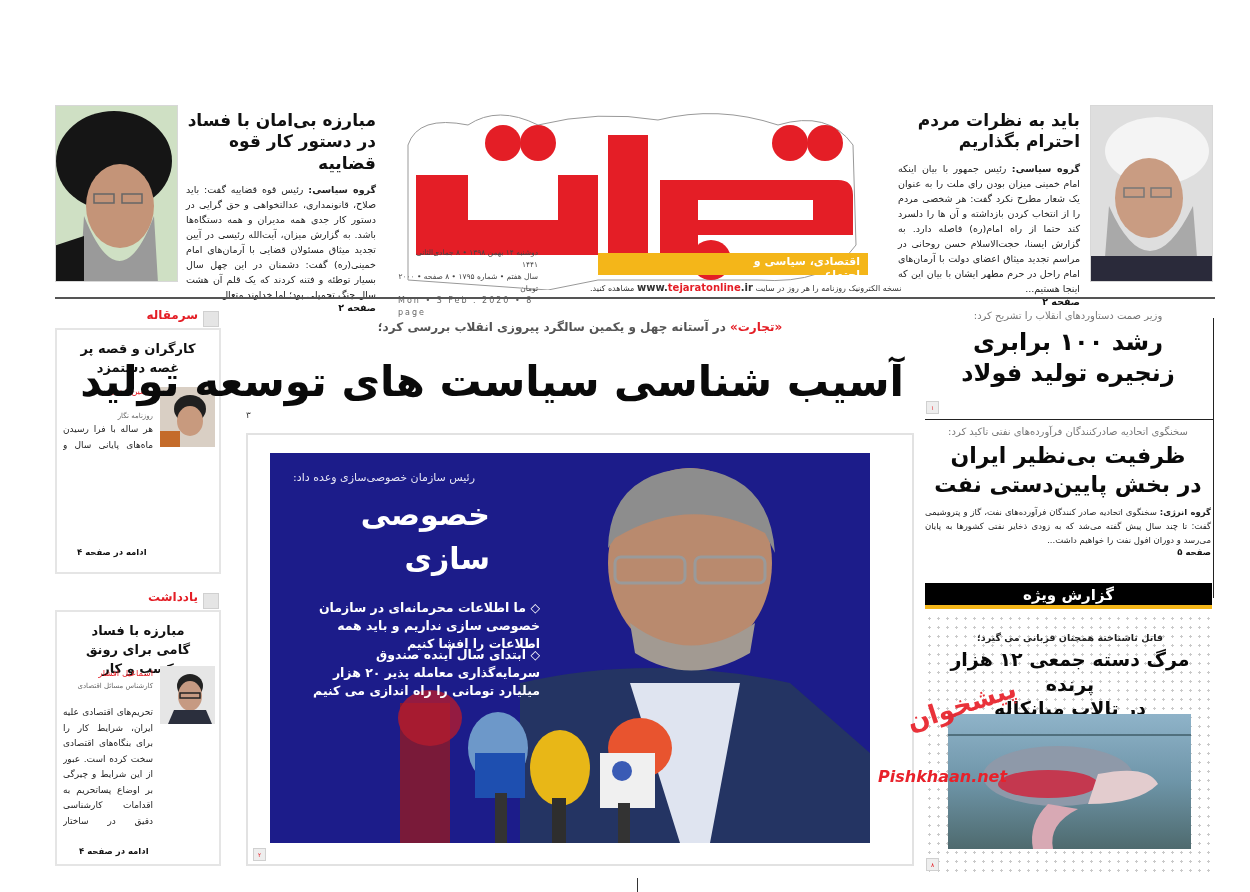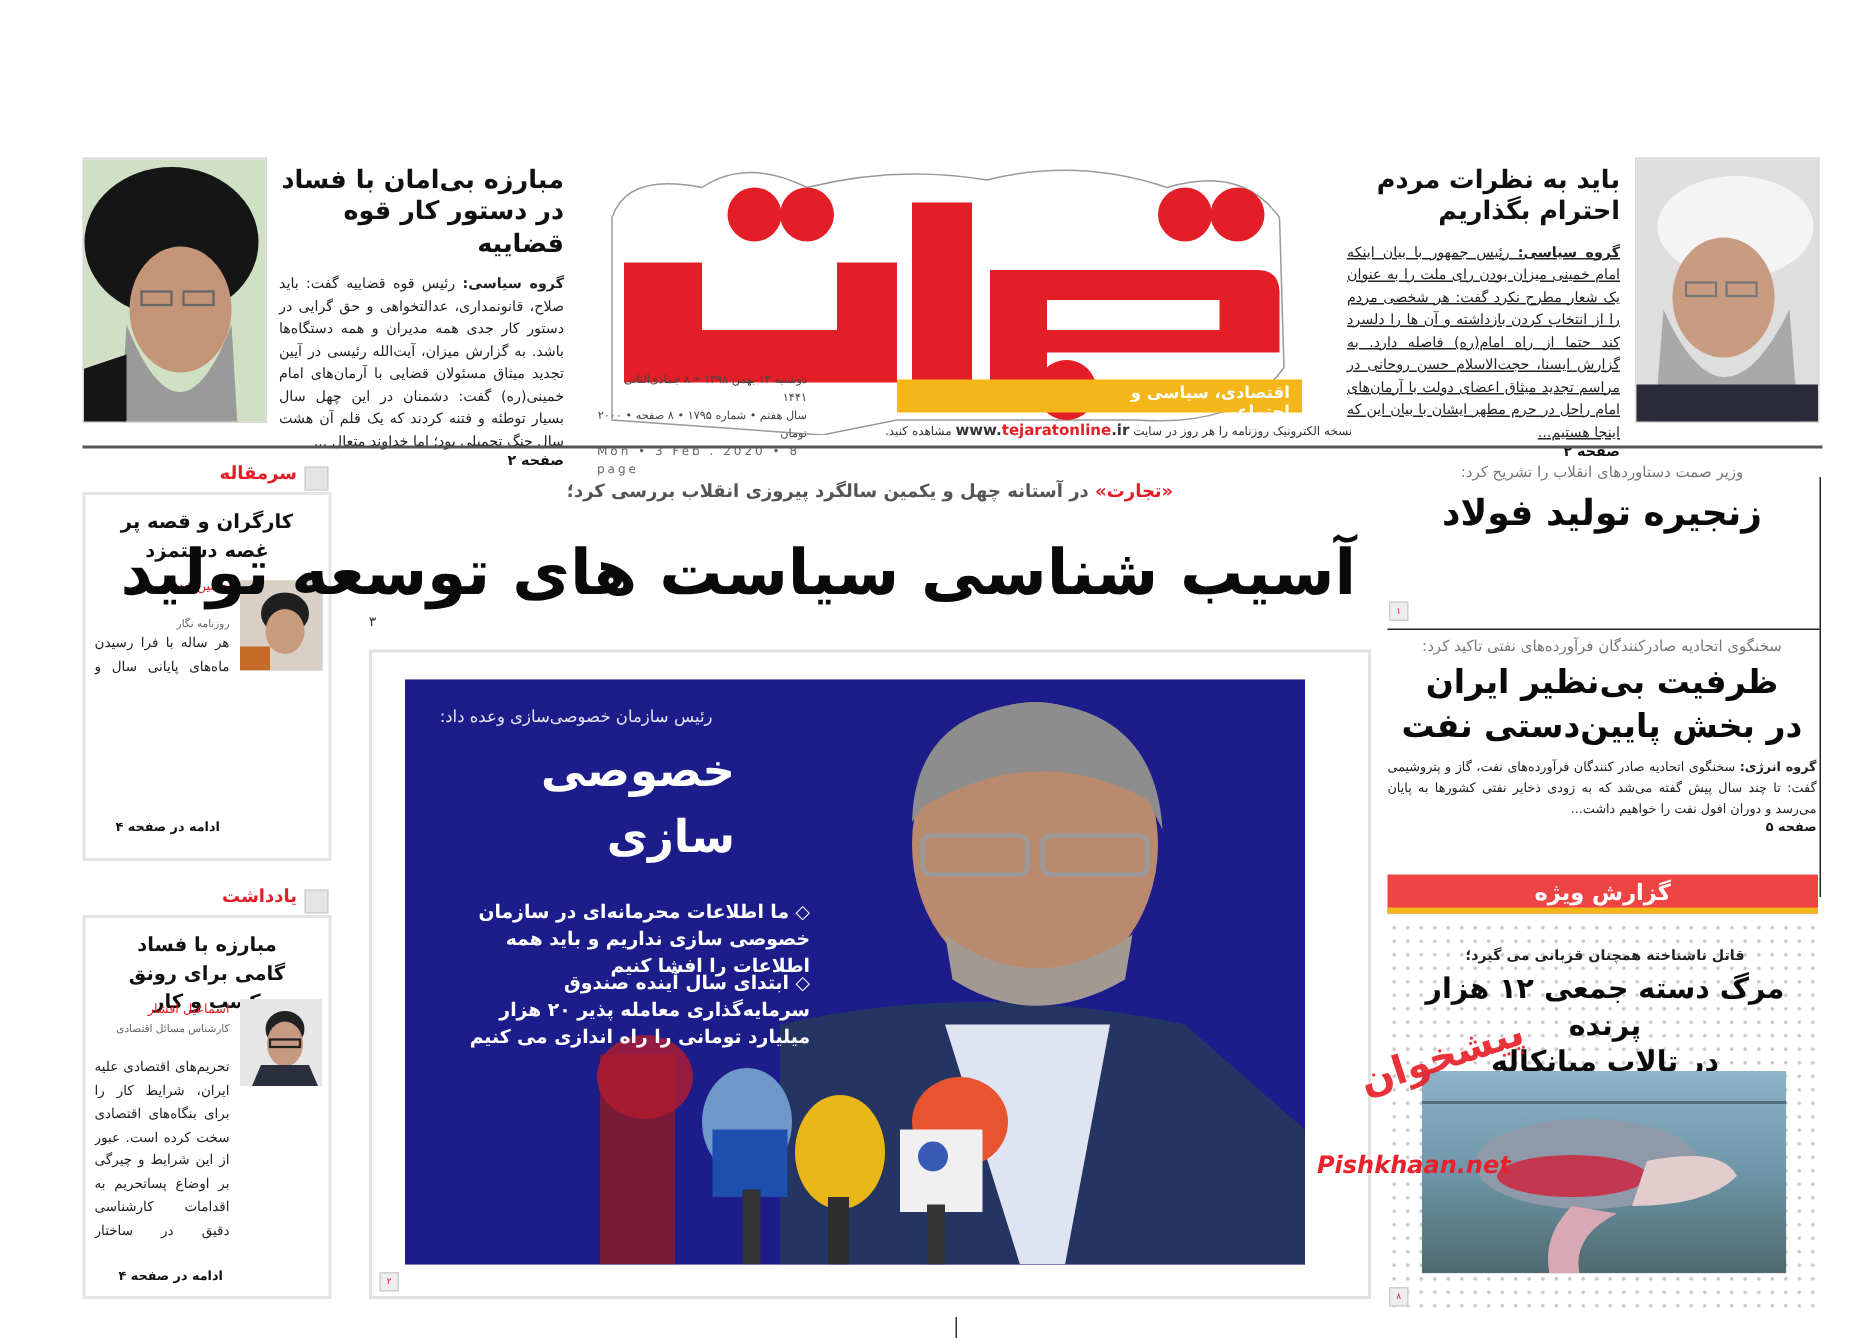--- a/index.html
+++ b/index.html
@@ -49,21 +49,21 @@
   .hero-bullet { font-size: 12.5px; font-weight: bold; color: #fff; line-height: 1.45; }
 
   
   .r-kicker { font-size: 10px; color: #777; text-align: center; }
   .r-headline { font-weight: bold; text-align: center; color: #0a0a0a; line-height: 1.3; }
   .r-body { font-size: 8.5px; line-height: 14px; text-align: justify; color: #222; }
   .vline { width: 1px; background: #222; }
   .hline { height: 1px; background: #222; }
   .num-box { width: 13px; height: 13px; background: #eee; border: 1px solid #d0d0d0; font-size: 6px; color: #e41e26; text-align: center; line-height: 11px; }
 
-  .special-bar { left: 925px; top: 583px; width: 287px; height: 26px; background: #ef4444; border-bottom: 4px solid #f4b619; }
+  .special-bar { left: 925px; top: 583px; width: 287px; height: 26px; background: #000000; border-bottom: 4px solid #f4b619; }
   .special-label { font-size: 15px; font-weight: bold; color: #fff; text-align: center; line-height: 24px; }
   .dots { left: 925px; top: 614px; width: 287px; height: 260px;
           background-image: radial-gradient(#c9c9c9 1px, transparent 1.2px);
           background-size: 9px 9px; }
 
   .watermark-fa { left: 905px; top: 690px; font-size: 26px; font-weight: bold; color: #e8212a; transform: rotate(-18deg); opacity: 0.92; }
   .watermark-en { left: 878px; top: 767px; font-size: 16px; font-weight: bold; font-style: italic; color: #e8212a; direction: ltr; }
 </style>
 </head>
 <body>
@@ -76,21 +76,21 @@
     <path d="M20 100 Q60 190 104 100 L110 177 L14 177 Z" fill="#a9a9a9"></path>
     <path d="M0 150 L123 150 L123 177 L0 177 Z" fill="#2a2a3a"></path>
     <rect x="35" y="82" width="20" height="9" fill="none" stroke="#777" stroke-width="1.5"></rect>
     <rect x="62" y="82" width="20" height="9" fill="none" stroke="#777" stroke-width="1.5"></rect>
   </svg>
 </div>
 
 <div class="abs" style="left:898px; top:110px; width:182px;">
   <div class="top-headline" style="font-size:17px;">باید به نظرات مردم</div>
   <div class="top-headline" style="font-size:17px;">احترام بگذاریم</div>
-  <div class="top-body" style="margin-top:8px;text-decoration:underline;">
+  <div class="top-body" style="margin-top:8px;">
     <b>گروه سیاسی:</b><span> رئیس جمهور با بیان اینکه امام خمینی میزان بودن رای ملت را به عنوان یک شعار مطرح نکرد گفت: هر شخصی مردم را از انتخاب کردن بازداشته و آن ها را دلسرد کند حتما از راه امام(ره) فاصله دارد. به گزارش ایسنا، حجت‌الاسلام حسن روحانی در مراسم تجدید میثاق اعضای دولت با آرمان‌های امام راحل در حرم مطهر ایشان با بیان این که اینجا هستیم...</span>
   </div>
   <div class="page-ref">صفحه ۲</div>
 </div>
 
 <div class="abs logo-wrap">
   <svg class="logo-outline" width="462" height="185" viewBox="0 0 462 185">
     <path d="M10 40 Q20 10 70 20 Q100 0 140 20 Q200 5 260 15 Q320 0 380 20 Q430 5 455 40 L458 140 Q430 180 360 175 L200 175 L150 185 L10 175 Z" fill="#fff" stroke="#999" stroke-width="1"></path>
 
     <circle cx="105" cy="38" r="18" fill="#e41e26"></circle>
@@ -223,20 +223,21 @@
     <span>◇</span> <span>ابتدای سال آینده صندوق سرمایه‌گذاری معامله پذیر ۲۰ هزار میلیارد تومانی را راه اندازی می کنیم</span>
   </div>
 </div>
 <div class="abs num-box" style="left:253px; top:848px;">۲</div>
 <div class="abs" style="left:637px; top:878px; width:1px; height:14px; background:#333;"></div>
 
 <div class="abs vline" style="left:1213px; top:318px; height:280px;"></div>
 
 <div class="abs" style="left:925px; top:310px; width:286px;">
   <div class="r-kicker" style="margin-bottom:6px;">وزیر صمت دستاوردهای انقلاب را تشریح کرد:</div>
+  <div class="r-headline" style="font-size:24px;">رشد ۱۰۰ برابری</div>
   <div class="r-headline" style="font-size:24px;">زنجیره تولید فولاد</div>
 </div>
 <div class="abs num-box" style="left:926px; top:401px;">۱</div>
 <div class="abs hline" style="left:925px; top:419px; width:288px;"></div>
 
 <div class="abs" style="left:925px; top:426px; width:286px;">
   <div class="r-kicker" style="margin-bottom:5px;">سخنگوی اتحادیه صادرکنندگان فرآورده‌های نفتی تاکید کرد:</div>
   <div class="r-headline" style="font-size:22px;">ظرفیت بی‌نظیر ایران</div>
   <div class="r-headline" style="font-size:22px;">در بخش پایین‌دستی نفت</div>
   <div class="r-body" style="margin-top:6px;">

